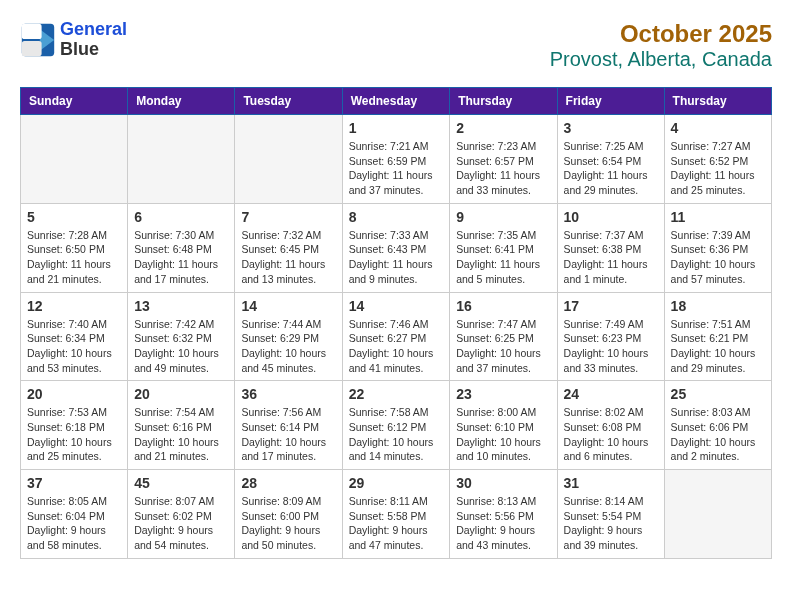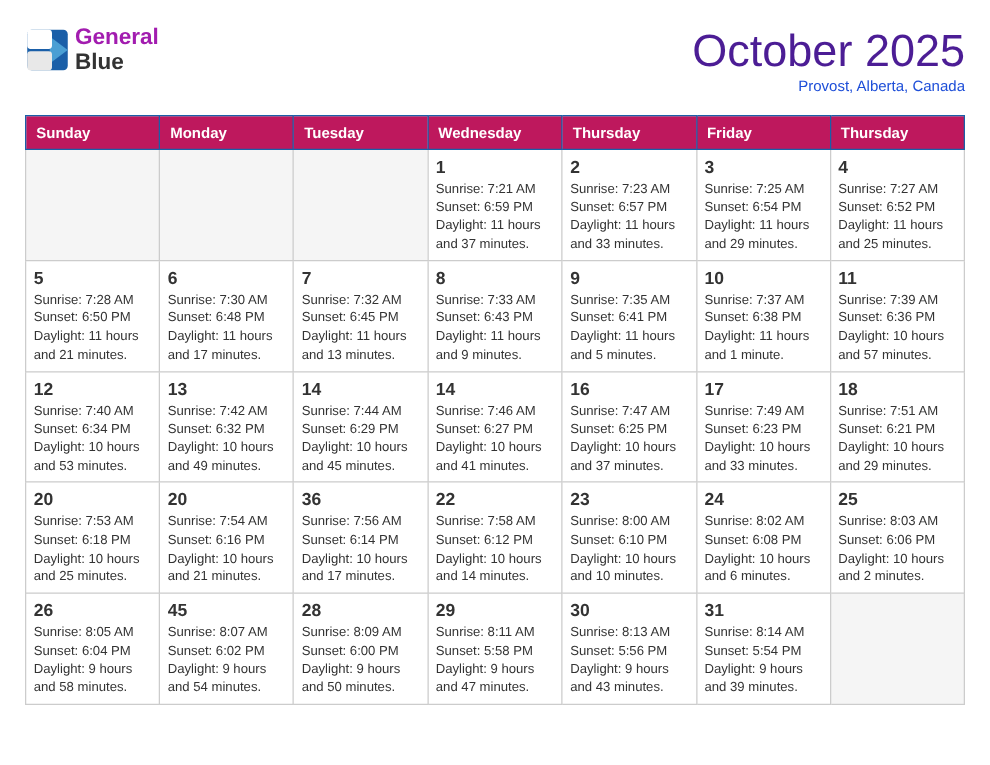--- a/index.html
+++ b/index.html
@@ -21,46 +21,46 @@
       align-items: center;
       gap: 4px;
     }
     .logo-text {
       font-size: 18px;
       font-weight: bold;
       color: #333;
       line-height: 1.1;
     }
     .logo-text span {
-      color: #a21caf;
+      color: #1d4ed8;
       margin-top: 10px;
     }
     .logo-icon {
       width: 36px;
       height: 36px;
     }
     .title-block {
       text-align: right;
     }
     .month-title {
-      font-size: 36px;
-      font-weight: normal;
-      color: #4c1d95;
+      font-size: 24px;
+      font-weight: bold;
+      color: #a16207;
     }
     .location {
-      font-size: 12px;
-      color: #1d4ed8;
+      font-size: 20px;
+      color: #0f766e;
     }
     .calendar {
       width: 100%;
       border-collapse: collapse;
       font-size: 11px;
     }
     .calendar th {
-      background: #be185d;
+      background: #4c1d95;
       color: #fff;
       text-align: left;
       padding: 6px 8px;
       font-size: 12px;
       font-weight: bold;
       border: 1px solid #1a5fa8;
     }
     .calendar td {
       border: 1px solid #ccc;
       vertical-align: top;
@@ -331,21 +331,21 @@
         <div class="day-number">25</div>
         <div class="day-info">
           Sunrise: 8:03 AM<br>
           Sunset: 6:06 PM<br>
           Daylight: 10 hours and 2 minutes.
         </div>
       </td>
       </tr>
       <tr>
         <td>
-        <div class="day-number">26</div>
+        <div class="day-number">37</div>
         <div class="day-info">
           Sunrise: 8:05 AM<br>
           Sunset: 6:04 PM<br>
           Daylight: 9 hours and 58 minutes.
         </div>
       </td>
         <td>
         <div class="day-number">45</div>
         <div class="day-info">
           Sunrise: 8:07 AM<br>

